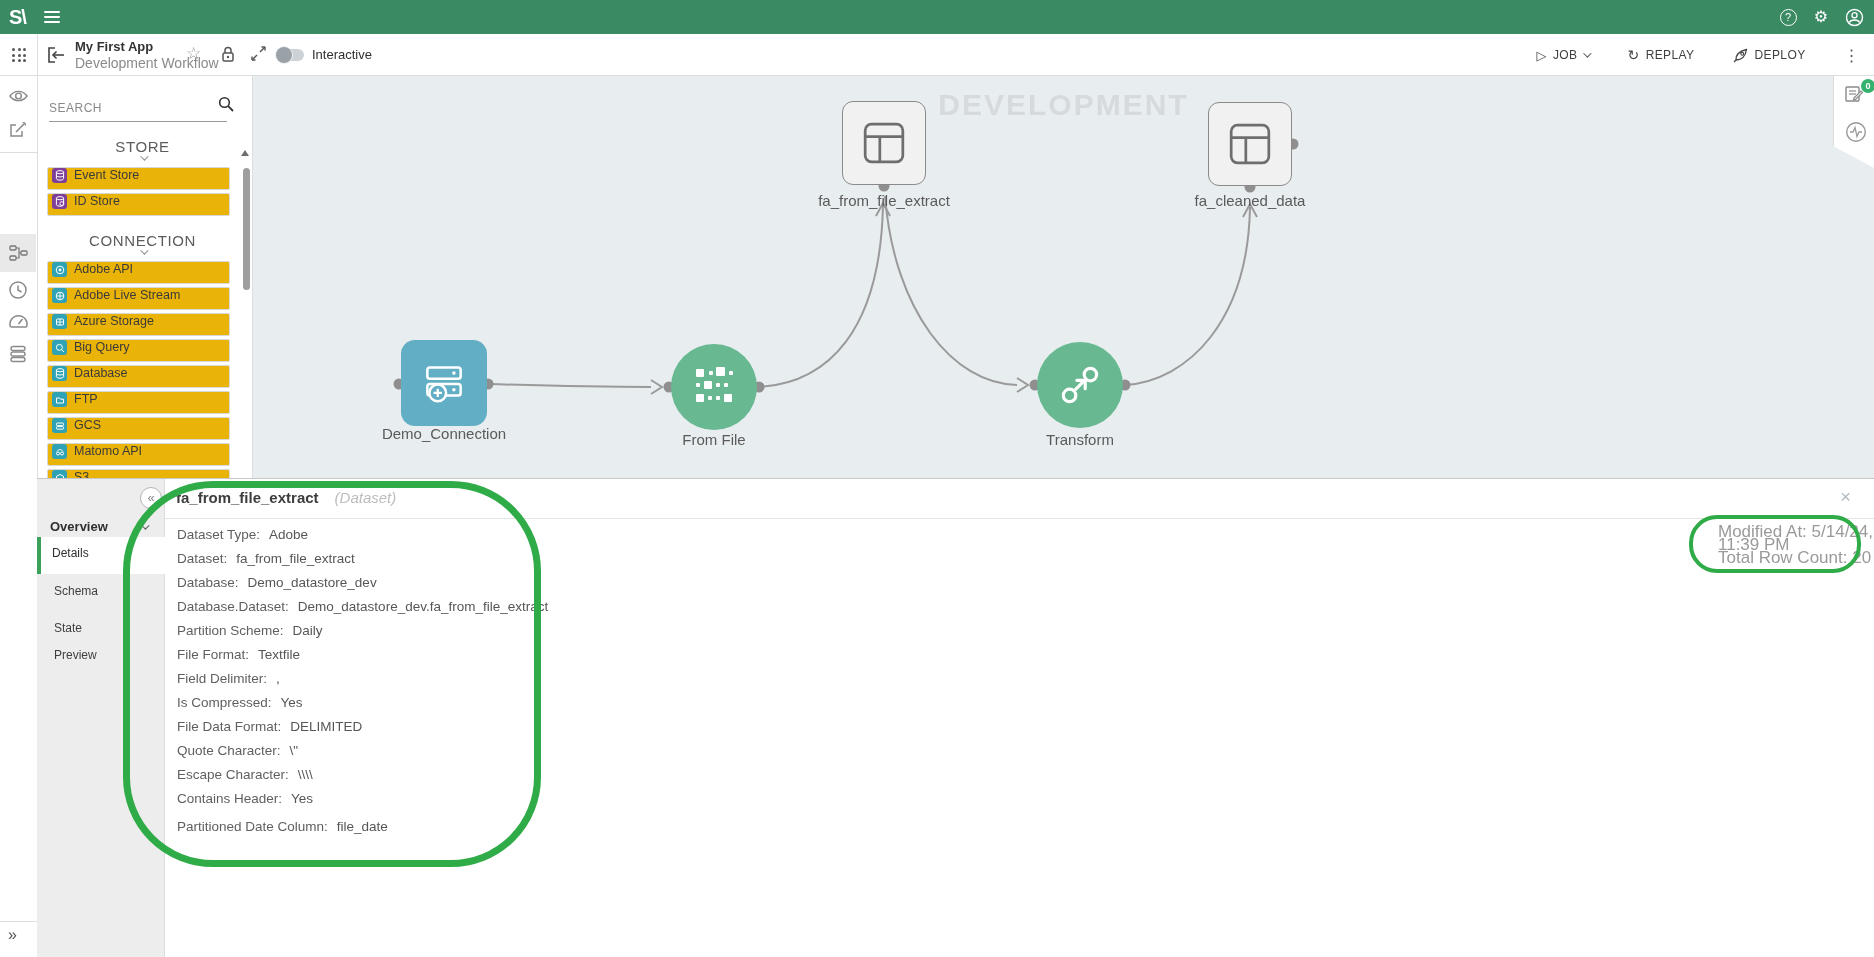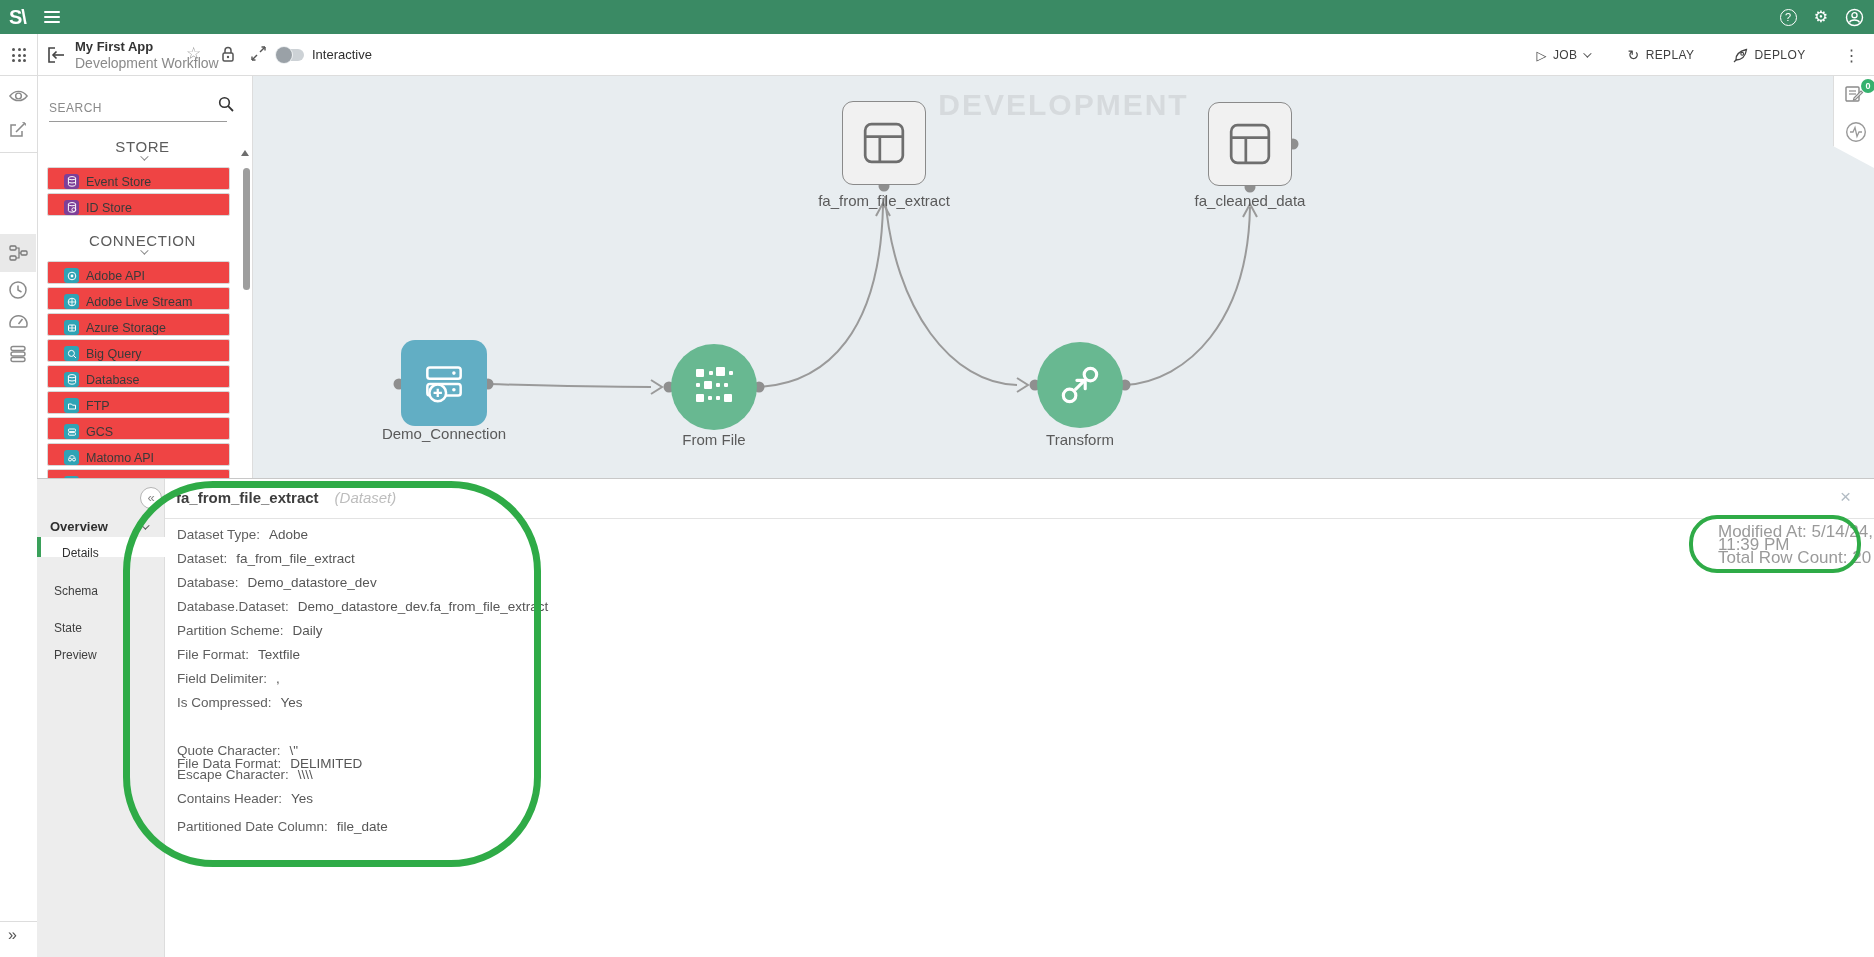--- a/index.html
+++ b/index.html
@@ -44,21 +44,21 @@
   .rail-expand { position:absolute; left:8px; top:850px; font-size:16px; color:#555; }
 
   
   .sidepanel { position:absolute; left:38px; top:76px; width:215px; height:402px; background:#fff; border-right:1px solid #ddd; overflow:hidden; }
   .search-wrap { position:relative; margin:22px 10px 0 11px; }
   .search-input { width:178px; border:none; border-bottom:1px solid #9a9a9a; font-size:12px; letter-spacing:.5px; color:#555; padding:3px 0 6px 0; outline:none; background:transparent; font-family:"Liberation Sans",sans-serif; }
   .search-input::placeholder { color:#8a8a8a; }
   .search-mag { position:absolute; right:8px; top:-2px; }
   .sec-head { display:flex; align-items:center; margin:16px 14px 6px 9px; font-size:15px; color:#5c5c5c; letter-spacing:.6px;flex-direction:column; }
   .sec-head .chev { border-color:#888; }
-  .pal-item { margin:0 0 3px 9px; width:183px; height:23px; border:1px solid #d8d8d8; border-radius:2px; display:flex; align-items:flex-end; gap:7px; padding-left:16px; background:#ef4444; cursor:pointer; }
+  .pal-item { margin:0 0 3px 9px; width:183px; height:23px; border:1px solid #d8d8d8; border-radius:2px; display:flex; align-items:flex-start; gap:7px; padding-left:4px; background:#eab308; cursor:pointer; }
   .pal-ic { width:15px; height:15px; border-radius:3px; display:flex; align-items:center; justify-content:center; flex:none; }
   .pal-ic.store { background:#7d3f98; }
   .pal-ic.conn { background:#2fa3b5; }
   .pal-lbl { font-size:12.5px; color:#3a3a3a; white-space:nowrap; }
   .scroll-up { position:absolute; right:3px; top:74px; width:0; height:0; border-left:4px solid transparent; border-right:4px solid transparent; border-bottom:6px solid #6e6e6e; }
   .scroll-thumb { position:absolute; right:2px; top:92px; width:7px; height:122px; background:#9e9e9e; border-radius:4px; }
 
   
   .canvas { position:absolute; left:253px; top:76px; width:1621px; height:402px; background:#e8edf0; overflow:hidden; }
   .watermark { position:absolute; left:0; top:12px; width:100%; text-align:center; font-size:30px; font-weight:bold; color:#d6dadd; letter-spacing:2px; }
@@ -75,21 +75,21 @@
   .bpanel { position:absolute; left:37px; top:478px; width:1837px; height:479px; background:#fff; border-top:1px solid #c8c8c8; }
   .bp-navcol { position:absolute; left:0; top:0; width:128px; height:479px; background:#ededed; border-right:1px solid #ddd; }
   .bp-header-border { position:absolute; left:128px; top:39px; width:1709px; height:1px; background:#e3e3e3; }
   .collapse-btn { position:absolute; left:103px; top:8px; width:22px; height:22px; border:1px solid #b5b5b5; border-radius:50%; background:#fff; color:#888; font-size:13px; text-align:center; line-height:19px; z-index:3; cursor:pointer; }
   .bp-title { position:absolute; left:139px; top:10px; font-size:15px; font-weight:bold; color:#3d3d3d; }
   .bp-subtitle { font-weight:normal; font-style:italic; color:#bdbdbd; margin-left:16px; }
   .bp-close { position:absolute; left:1803px; top:7px; font-size:19px; color:#b3bcc4; cursor:pointer; z-index:3; }
   .nav-group { position:absolute; left:13px; top:40px; font-size:13px; font-weight:bold; color:#2f2f2f; }
   .nav-group-chev { position:absolute; left:104px; top:45px; }
   .nav-tab { position:absolute; left:0; width:128px; font-size:12px; color:#3f3f3f; cursor:pointer; }
-  .nav-tab.active { top:58px; height:20px; background:#fff; border-left:4px solid #3aa05a; line-height:33px; padding-left:21px; font-size:12px; color:#2f2f2f; }
+  .nav-tab.active { top:58px; height:37px; background:#fff; border-left:4px solid #3aa05a; line-height:33px; padding-left:11px; font-size:12px; color:#2f2f2f; }
   .nav-tab.t2 { top:105px; padding-left:17px; }
   .nav-tab.t3 { top:142px; padding-left:17px; }
   .nav-tab.t4 { top:169px; padding-left:17px; }
   .field { position:absolute; left:140px; font-size:13.5px; color:#5f5f5f; white-space:pre; }
   .field .fvalue { margin-left:9px; color:#565656; }
   .meta { position:absolute; left:1681px; top:46px; font-size:17px; color:#9a9a9a; line-height:13px; }
   .annot-main { position:absolute; left:86px; top:2px; width:418px; height:386px; border:7px solid #2fab47; border-radius:90px; z-index:5; pointer-events:none; }
   .annot-meta { position:absolute; left:1652px; top:36px; width:172px; height:58px; border:4px solid #2fab47; border-radius:28px; z-index:5; pointer-events:none; }
 
   svg { display:block; }
@@ -481,21 +481,21 @@
   <div class="nav-tab t4">Preview</div>
 
   <div class="field" style="top:48px;"><span class="flabel">Dataset Type:</span><span class="fvalue">Adobe</span></div>
   <div class="field" style="top:72px;"><span class="flabel">Dataset:</span><span class="fvalue">fa_from_file_extract</span></div>
   <div class="field" style="top:96px;"><span class="flabel">Database:</span><span class="fvalue">Demo_datastore_dev</span></div>
   <div class="field" style="top:120px;"><span class="flabel">Database.Dataset:</span><span class="fvalue">Demo_datastore_dev.fa_from_file_extract</span></div>
   <div class="field" style="top:144px;"><span class="flabel">Partition Scheme:</span><span class="fvalue">Daily</span></div>
   <div class="field" style="top:168px;"><span class="flabel">File Format:</span><span class="fvalue">Textfile</span></div>
   <div class="field" style="top:192px;"><span class="flabel">Field Delimiter:</span><span class="fvalue">,</span></div>
   <div class="field" style="top:216px;"><span class="flabel">Is Compressed:</span><span class="fvalue">Yes</span></div>
-  <div class="field" style="top:240px;margin-top:37px;"><span class="flabel">File Data Format:</span><span class="fvalue">DELIMITED</span></div>
+  <div class="field" style="top:240px;"><span class="flabel">File Data Format:</span><span class="fvalue">DELIMITED</span></div>
   <div class="field" style="top:264px;"><span class="flabel">Quote Character:</span><span class="fvalue">\"</span></div>
   <div class="field" style="top:288px;"><span class="flabel">Escape Character:</span><span class="fvalue">\\\\</span></div>
   <div class="field" style="top:312px;"><span class="flabel">Contains Header:</span><span class="fvalue">Yes</span></div>
   <div class="field" style="top:340px;"><span class="flabel">Partitioned Date Column:</span><span class="fvalue">file_date</span></div>
 
   <div class="meta">
     <div>Modified At: 5/14/24, 11:39 PM</div>
     <div>Total Row Count: 20</div>
   </div>
 

